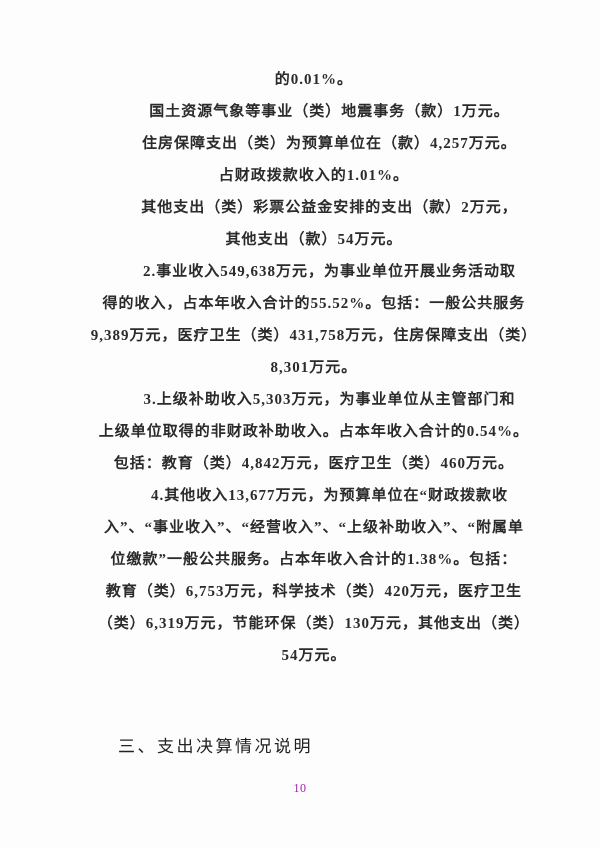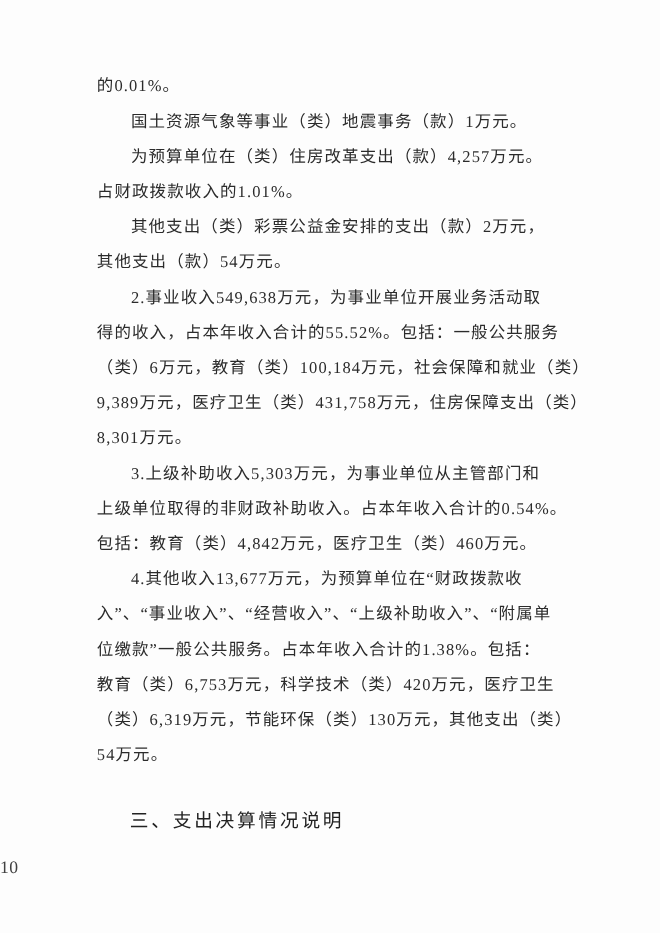--- a/index.html
+++ b/index.html
@@ -26,22 +26,23 @@
     right: 60px;
     overflow: hidden;
   }
   .line {
     height: 32px;
     line-height: 32px;
     font-size: 15px;
     letter-spacing: 1px;
     color: #2b2b2b;
     white-space: nowrap;
-    font-weight: 400;
+    font-weight: 700;
     text-rendering: optimizeLegibility;
+    text-align: center;
   }
   .line.indent {
     padding-left: 31px;
   }
   .heading {
     position: absolute;
     top: 733px;
     left: 118px;
     margin: 0;
     font-family: "Liberation Sans", "DejaVu Sans", sans-serif;
@@ -49,41 +50,40 @@
     font-weight: 400;
     letter-spacing: 2.5px;
     color: #222;
     line-height: 28px;
   }
   .page-number {
     position: absolute;
     top: 781px;
     left: 0;
     width: 100%;
-    text-align: left;
-    font-size: 16px;
-    color: #404040;
+    text-align: center;
+    font-size: 12px;
+    color: #a21caf;
     letter-spacing: 0.5px;
   }
 </style>
 </head>
 <body>
 
 <div class="page">
 
   <div class="text-block">
     <div class="line">的0.01%。</div>
     <div class="line indent">国土资源气象等事业（类）地震事务（款）1万元。</div>
-    <div class="line indent">为预算单位在（类）住房改革支出（款）4,257万元。</div>
+    <div class="line indent">住房保障支出（类）为预算单位在（款）4,257万元。</div>
     <div class="line">占财政拨款收入的1.01%。</div>
     <div class="line indent">其他支出（类）彩票公益金安排的支出（款）2万元，</div>
     <div class="line">其他支出（款）54万元。</div>
     <div class="line indent">2.事业收入549,638万元，为事业单位开展业务活动取</div>
     <div class="line">得的收入，占本年收入合计的55.52%。包括：一般公共服务</div>
-    <div class="line">（类）6万元，教育（类）100,184万元，社会保障和就业（类）</div>
     <div class="line">9,389万元，医疗卫生（类）431,758万元，住房保障支出（类）</div>
     <div class="line">8,301万元。</div>
     <div class="line indent">3.上级补助收入5,303万元，为事业单位从主管部门和</div>
     <div class="line">上级单位取得的非财政补助收入。占本年收入合计的0.54%。</div>
     <div class="line">包括：教育（类）4,842万元，医疗卫生（类）460万元。</div>
     <div class="line indent">4.其他收入13,677万元，为预算单位在“财政拨款收</div>
     <div class="line">入”、“事业收入”、“经营收入”、“上级补助收入”、“附属单</div>
     <div class="line">位缴款”一般公共服务。占本年收入合计的1.38%。包括：</div>
     <div class="line">教育（类）6,753万元，科学技术（类）420万元，医疗卫生</div>
     <div class="line">（类）6,319万元，节能环保（类）130万元，其他支出（类）</div>

